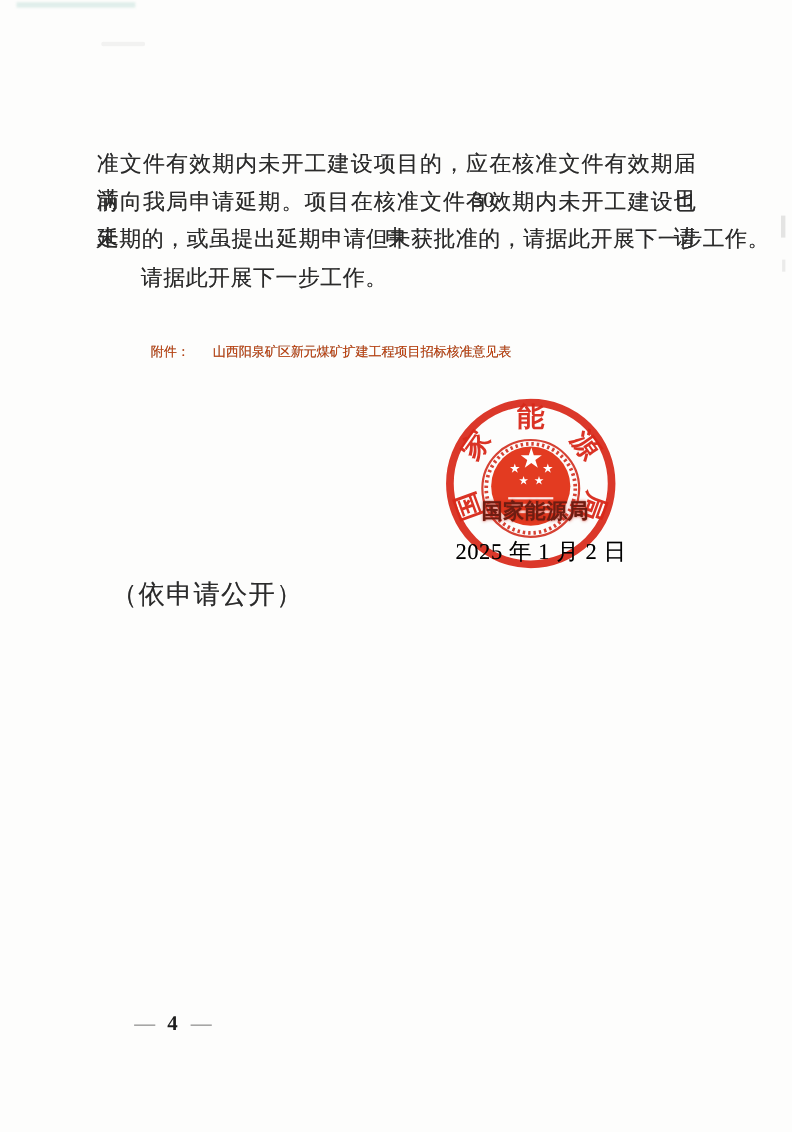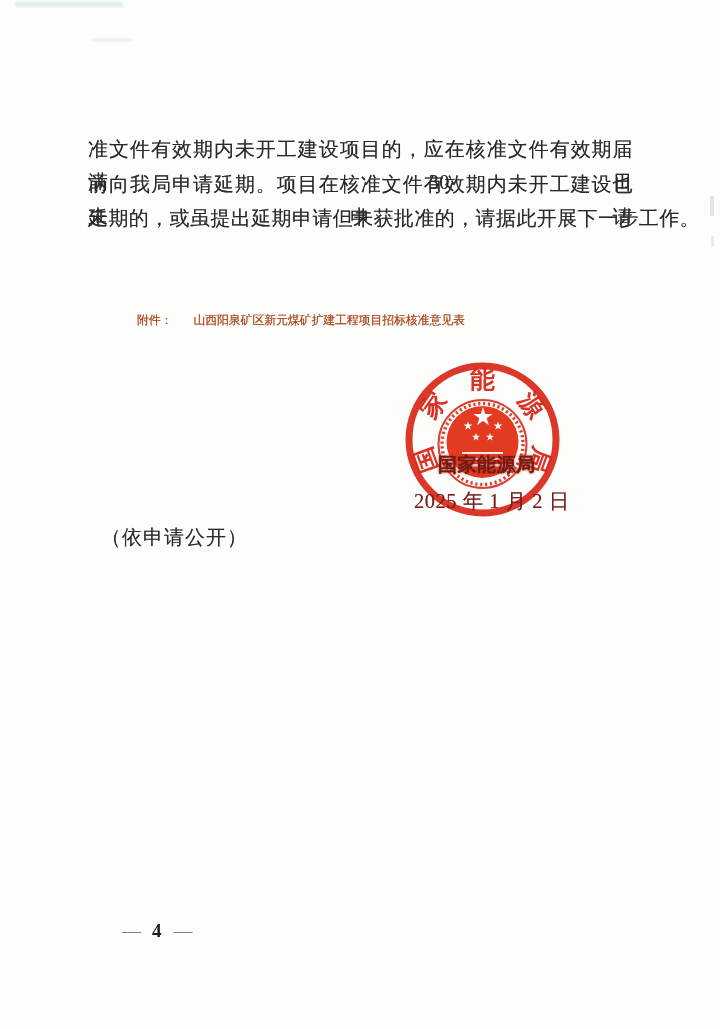--- a/index.html
+++ b/index.html
@@ -40,27 +40,27 @@
   .agency-name{
     position:absolute;left:438px;top:452px;z-index:2;
     font-size:19px;font-weight:bold;letter-spacing:0.5px;
     color:#6d1d12;
     text-shadow:0 0 3px rgba(205,45,28,.9),0 0 1px rgba(120,25,15,.8);
     white-space:nowrap;
     font-family:Liberation Serif, serif;
   }
   .seal-date{
     position:absolute;left:414px;top:487px;z-index:3;
-    font-size:20.5px;letter-spacing:0.5px;color:#7f1d1d;
+    font-size:20.5px;letter-spacing:0.5px;color:#000000;
     white-space:nowrap;
     text-shadow:0 0 .4px rgba(20,20,20,.5);
   }
   .disclosure{
     position:absolute;left:101px;top:524px;
-    font-size:20px;letter-spacing:1px;color:#2b2b2b;
+    font-size:24px;letter-spacing:1px;color:#2b2b2b;
     white-space:nowrap;
     text-shadow:0 0 .4px rgba(40,40,40,.5);
   }
   .footer{
     position:absolute;left:122px;top:920px;
     font-size:19px;white-space:nowrap;
   }
   .footer .dash{color:#7b7b7b;letter-spacing:-1px;}
   .footer .num{color:#1d1d1d;font-weight:bold;margin:0 12px;}
   
@@ -81,20 +81,21 @@
 
   <div class="artifact top-smudge"></div>
   <div class="artifact squiggle"></div>
   <div class="artifact edge-1"></div>
   <div class="artifact edge-2"></div>
 
   <div class="body-text">
     <div class="line fill">准文件有效期内未开工建设项目的，应在核准文件有效期届满 30 日</div>
     <div class="line fill">前向我局申请延期。项目在核准文件有效期内未开工建设也未申请</div>
     <div class="line">延期的，或虽提出延期申请但未获批准的，请据此开展下一步工作。</div>
+    <div class="line indent">请据此开展下一步工作。</div>
   </div>
 
   <div class="attachment">
     <span>附件：</span><span class="title">山西阳泉矿区新元煤矿扩建工程项目招标核准意见表</span>
   </div>
 
   <svg class="seal-svg" width="155" height="155" viewBox="0 0 155 155">
     <defs>
       <polygon id="star" points="0,-9 2.02,-2.78 8.56,-2.78 3.27,1.06 5.29,7.28 0,3.44 -5.29,7.28 -3.27,1.06 -8.56,-2.78 -2.02,-2.78"></polygon>
     </defs>

